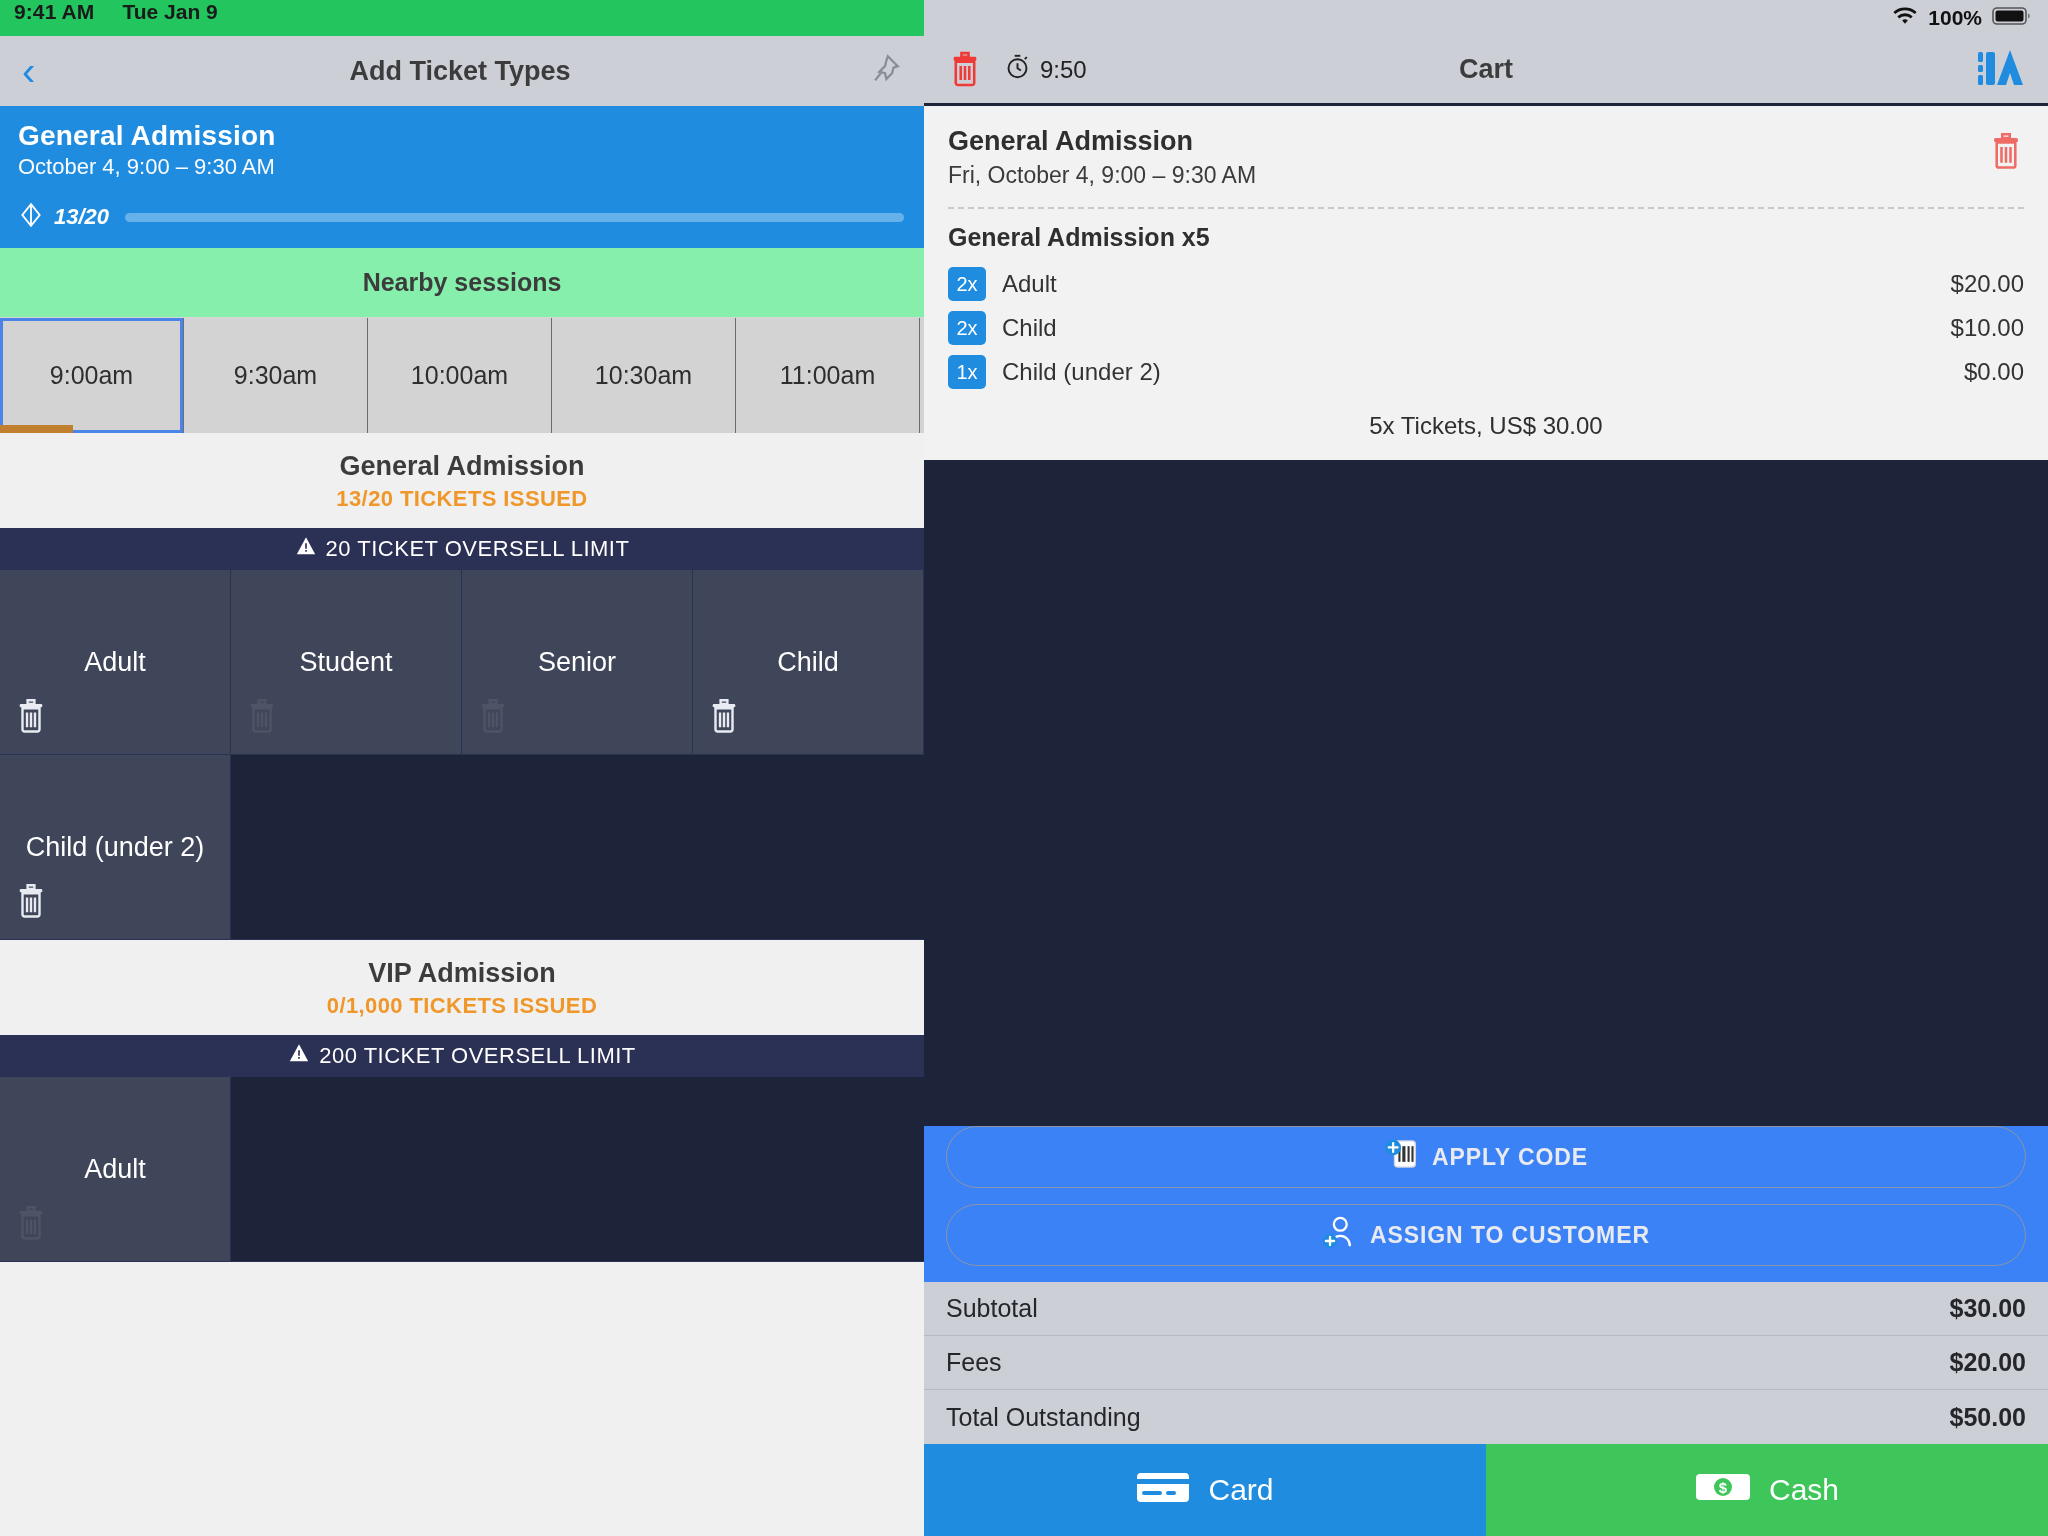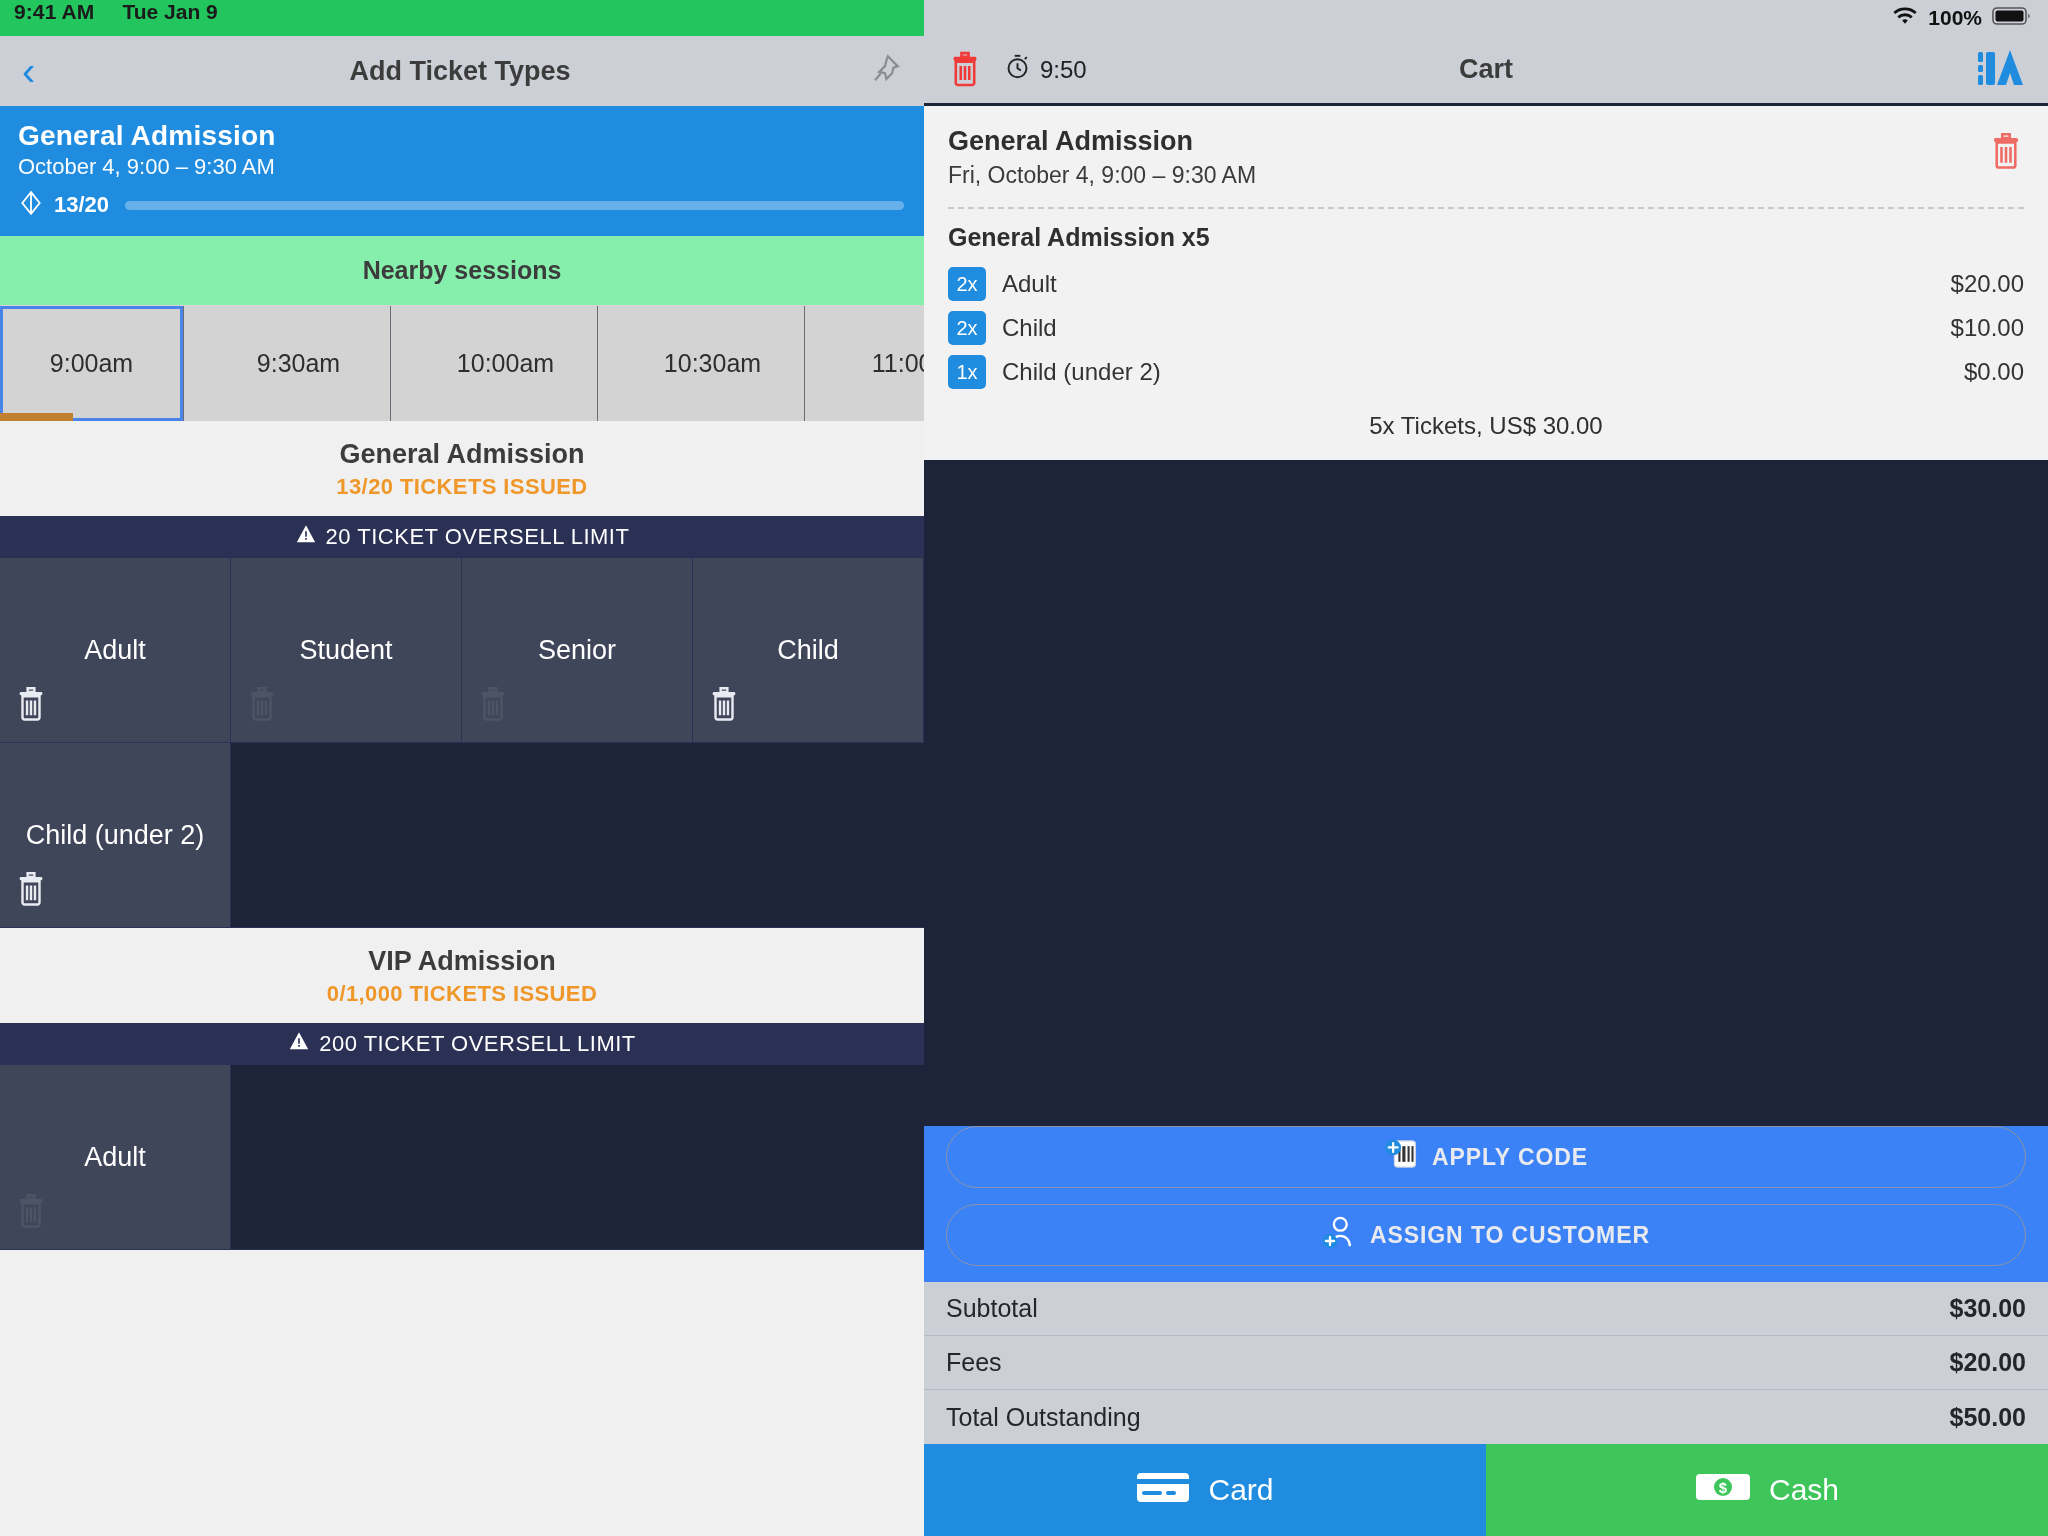--- a/index.html
+++ b/index.html
@@ -34,36 +34,36 @@
     font-size: 27px; font-weight: bold; color: #3c3c3c; pointer-events: none;
   }
   .navbar .pin { margin-left: auto; z-index: 2; }
 
   .session-banner {
     background: #1f8ce0; color: #fff; padding: 14px 18px 16px 18px;
     position: relative;
   }
   .session-banner .s-title { font-size: 28px; font-weight: bold; letter-spacing: .2px; }
   .session-banner .s-sub { font-size: 22px; font-weight: 400; margin-top: 2px; opacity: .98; }
-  .session-banner .s-prog { display: flex; align-items: center; gap: 10px; margin-top: 10px; }
+  .session-banner .s-prog { display: flex; align-items: center; gap: 10px; margin-top: 22px; font-style: italic; }
   .session-banner .s-count { font-size: 22px; font-weight: 600; }
   .progress-track {
     flex: 1; height: 9px; border-radius: 5px; background: rgba(255,255,255,.32);
     margin-left: 6px; margin-right: 2px; overflow: hidden;
   }
   .progress-fill { height: 100%; background: #f0a029; border-radius: 5px; }
 
   .nearby {
     height: 70px; background: #86efac; display: flex; align-items: center;
     justify-content: center; gap: 22px; border-bottom: 1px solid #d6d6d6; flex-direction: column;
   }
   .nearby .nb-label { font-size: 25px; font-weight: bold; color: #3c3c3c; }
   .chev { width: 26px; height: 26px; }
 
-  .slots { display: flex; height: 115px; background: #d3d3d3; position: relative; gap: 23px; }
+  .slots { display: flex; height: 115px; background: #d3d3d3; position: relative; }
   .slot {
     flex: 0 0 184px; border-right: 1px solid #6a6d78; display: flex;
     align-items: center; justify-content: center; position: relative;
     font-size: 25px; color: #2e2e2e; background: #d3d3d3;
   }
   .slot.selected { box-shadow: inset 0 0 0 3px #4a84e8; background: #d3d3d3; }
   .slot .slot-bar {
     position: absolute; left: 0; bottom: 0; height: 8px; background: #c1802f;
   }
 

